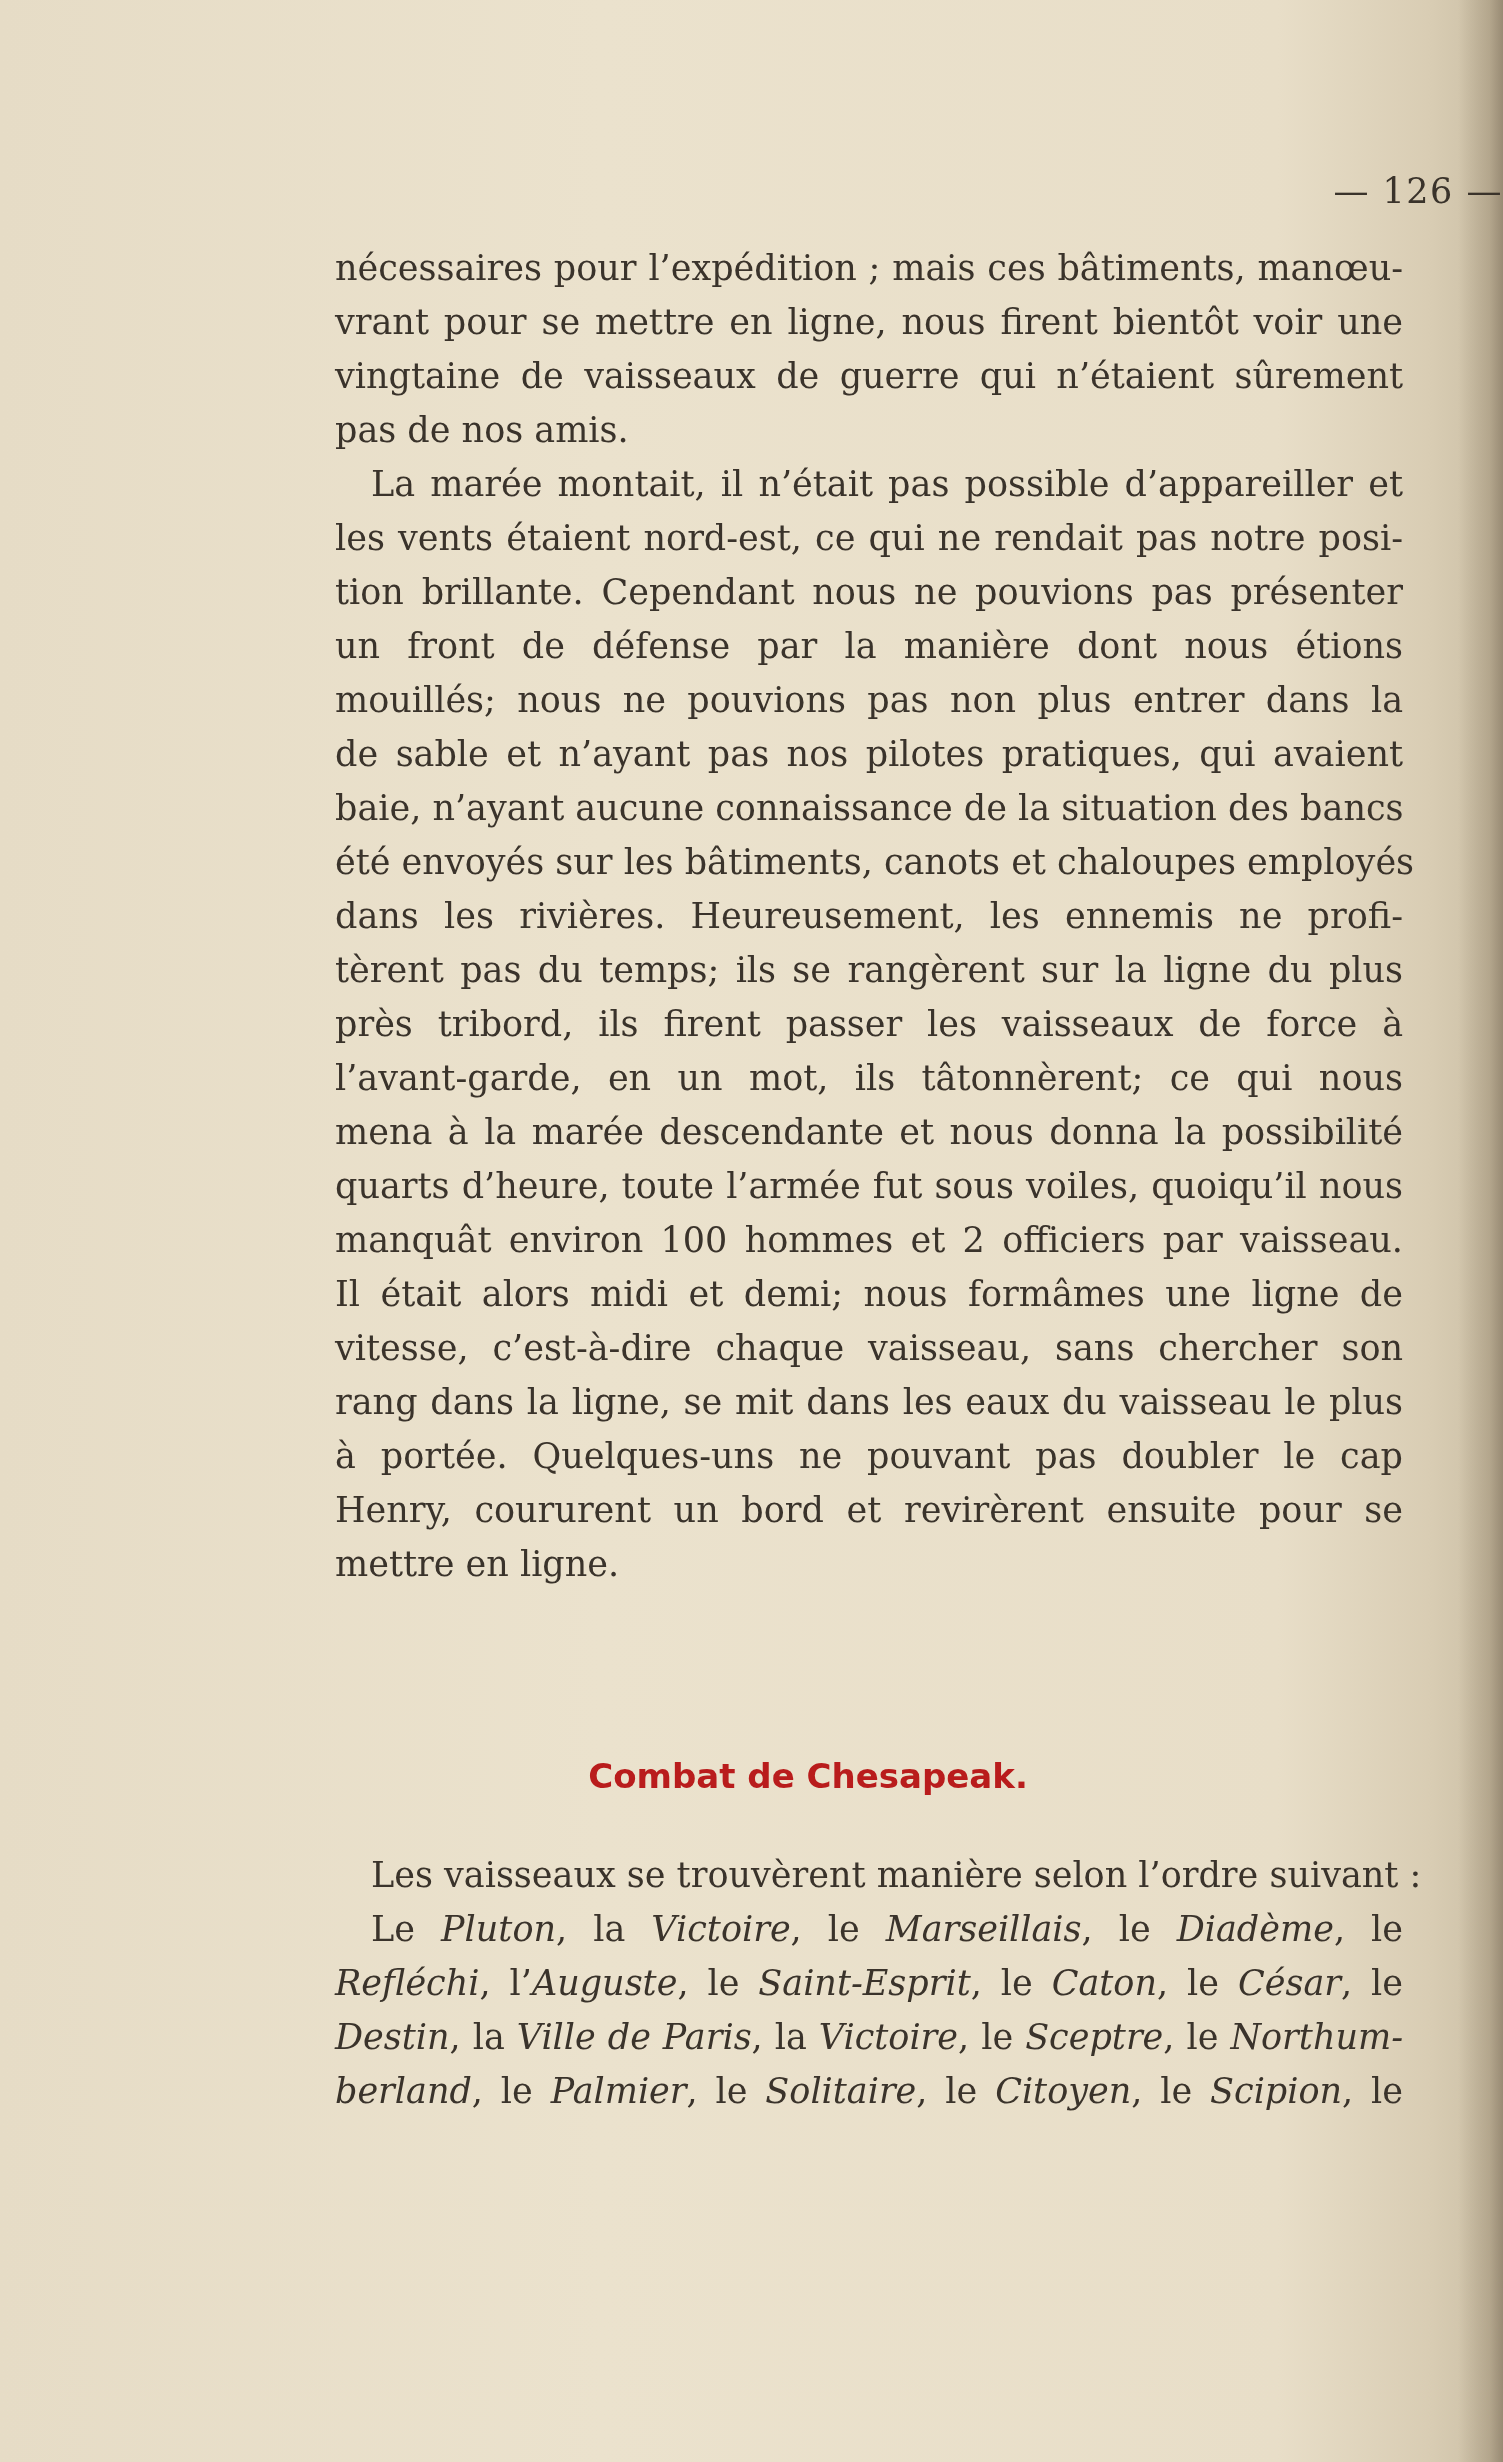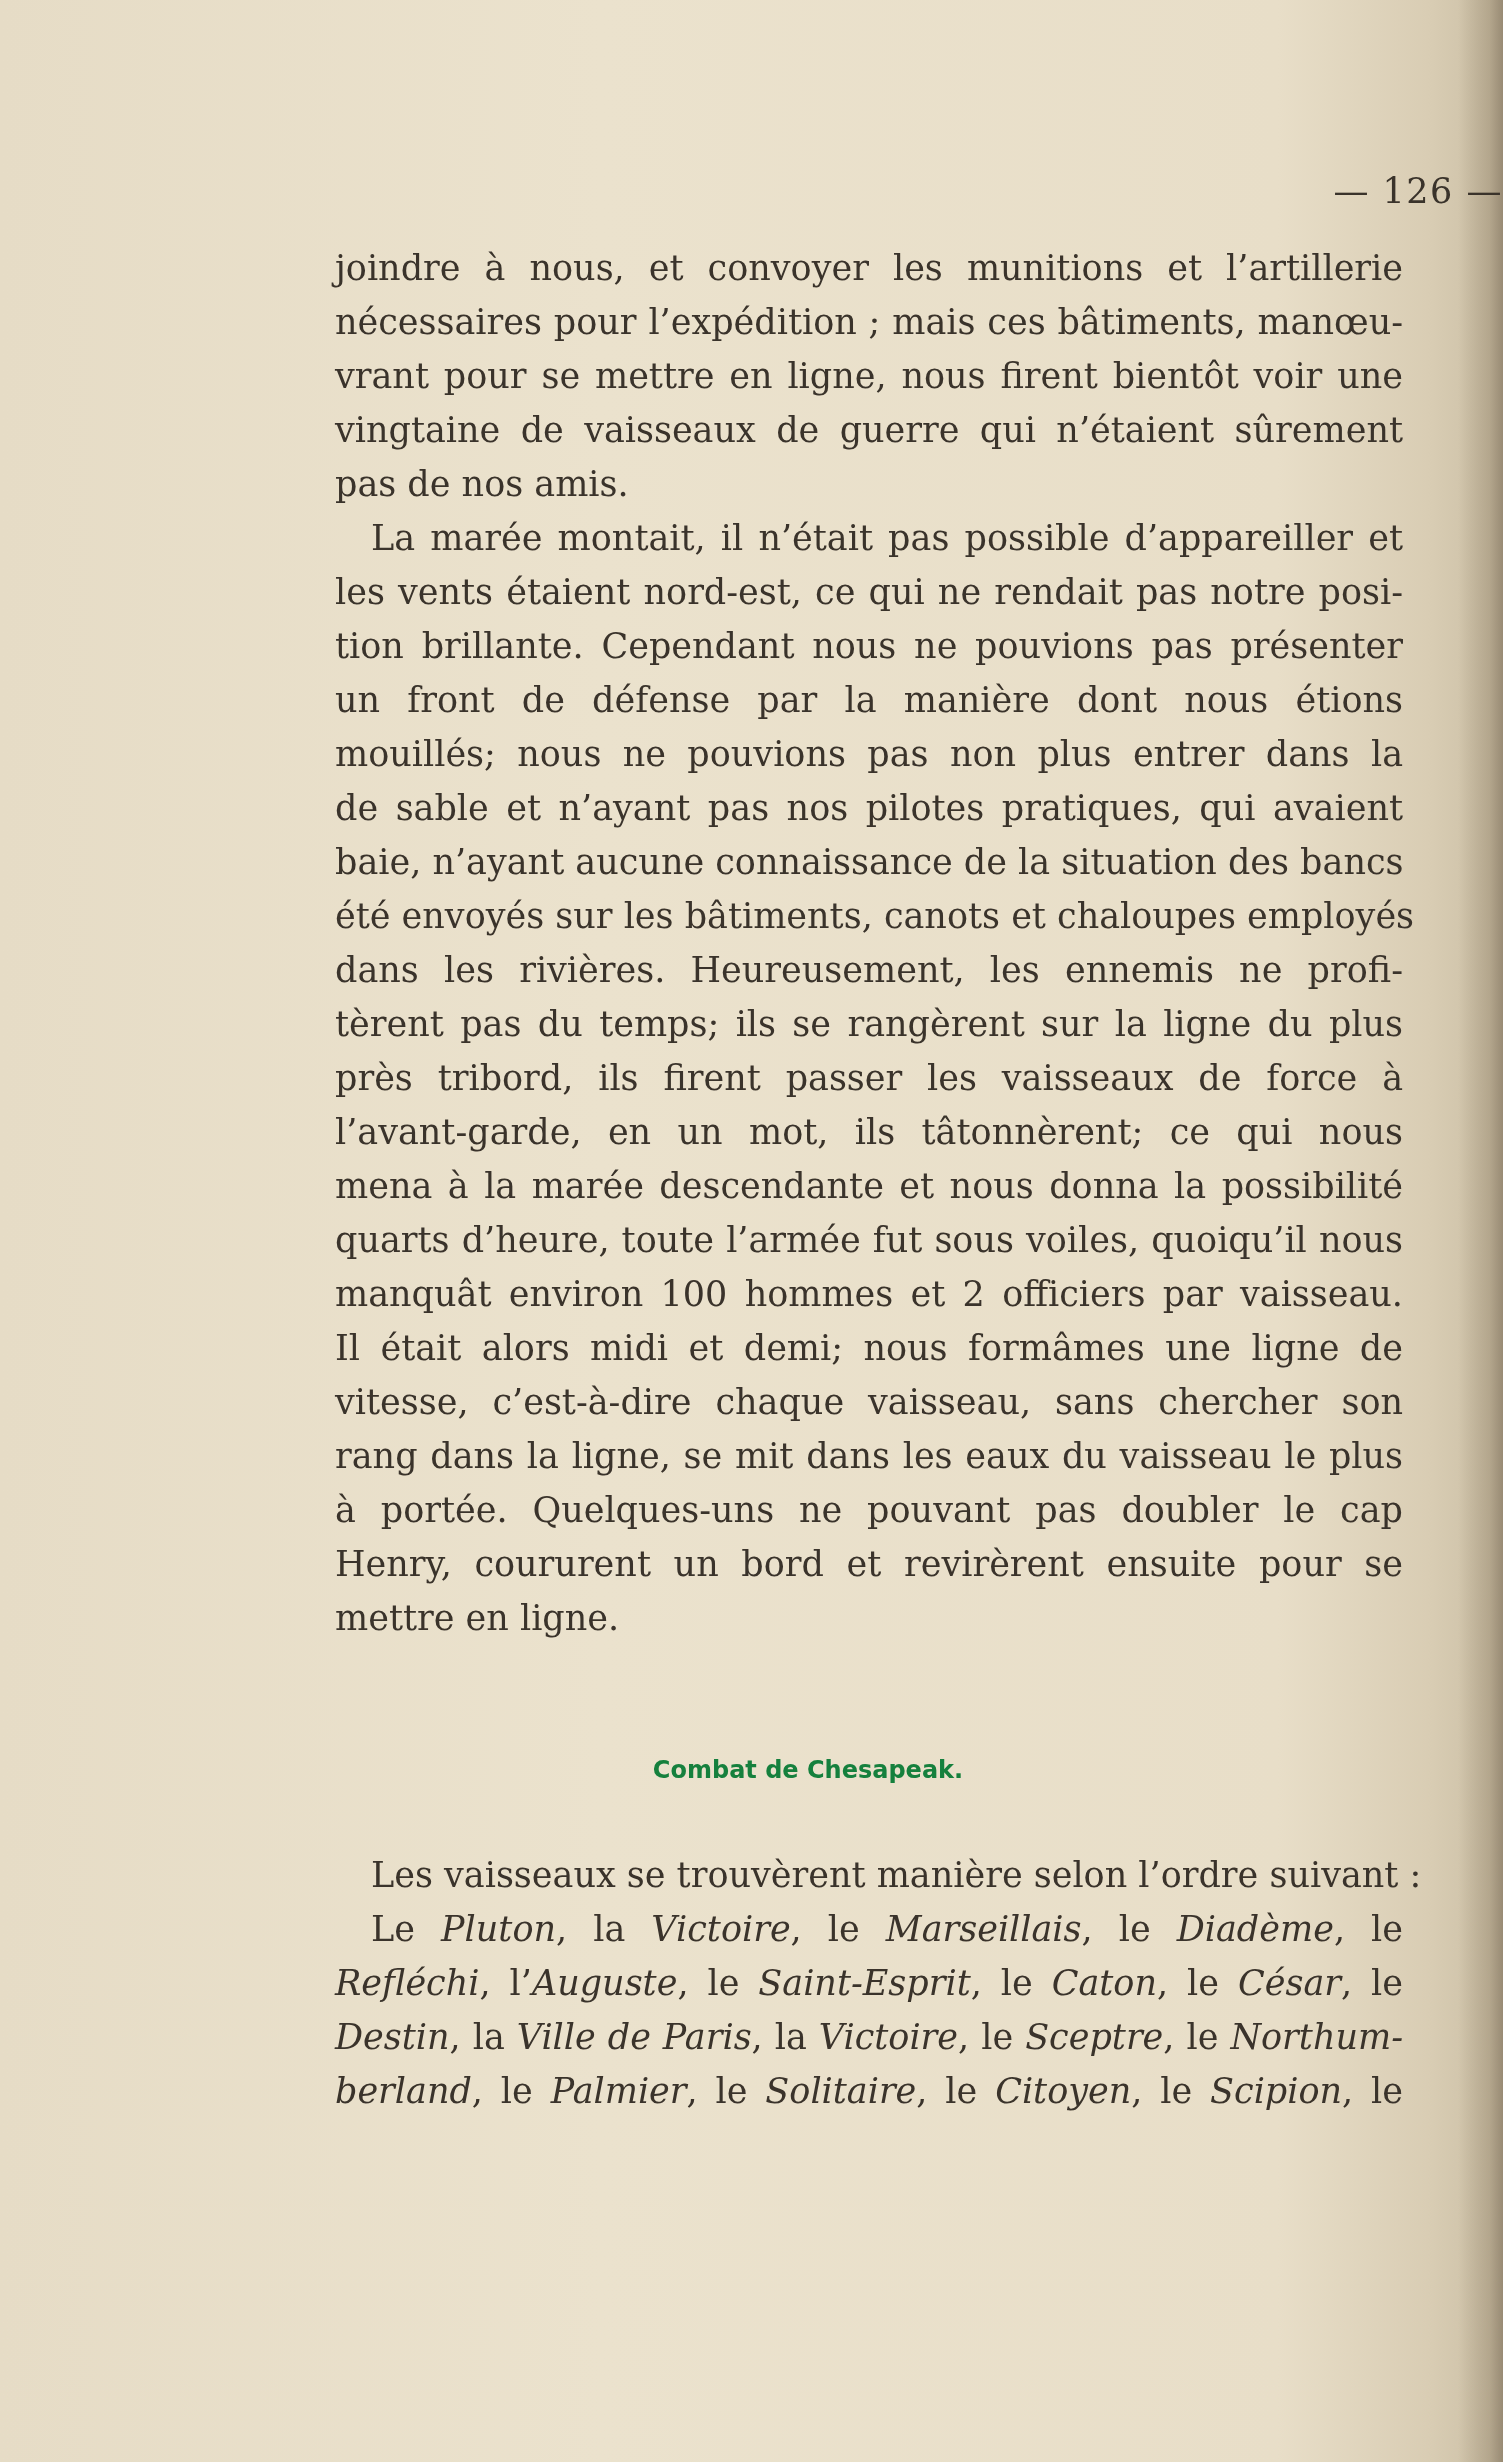--- a/index.html
+++ b/index.html
@@ -27,37 +27,36 @@
     position: absolute; left: 335px; width: 1068px;
     font-size: 35px; line-height: 54px;
   }
   .line { white-space: nowrap; text-align: justify; text-align-last: justify; display: block; height: 54px; }
   .line.last { text-align-last: left; }
   .line.indent { padding-left: 36px; }
   .heading {
     position: absolute; top: 1756px; left: 0; width: 100%;
     padding-left: 113px; box-sizing: border-box;
     text-align: center; font-family: "DejaVu Sans", "Liberation Sans", sans-serif;
-    font-weight: bold; font-size: 24px; color: #15803d;
+    font-weight: bold; font-size: 34px; color: #b91c1c;
   }
   .block-a { top: 241px; }
   .block-b { top: 1848px; }
   i { font-style: italic; margin-top: 19px; }
 </style>
 </head>
 <body>
 
 <div class="page-bg"></div>
 <div class="edge-shadow"></div>
 
 <div class="page-number">— 126 —</div>
 
 <div class="text-block block-a">
   <div id="p1">
-      <span class="line">joindre à nous, et convoyer les munitions et l’artillerie</span>
       <span class="line">nécessaires pour l’expédition ; mais ces bâtiments, manœu-</span>
       <span class="line">vrant pour se mettre en ligne, nous firent bientôt voir une</span>
       <span class="line">vingtaine de vaisseaux de guerre qui n’étaient sûrement</span>
       <span class="line last">pas de nos amis.</span>
     </div>
   <div id="p2">
       <span class="line indent">La marée montait, il n’était pas possible d’appareiller et</span>
       <span class="line">les vents étaient nord-est, ce qui ne rendait pas notre posi-</span>
       <span class="line">tion brillante. Cependant nous ne pouvions pas présenter</span>
       <span class="line">un front de défense par la manière dont nous étions</span>

